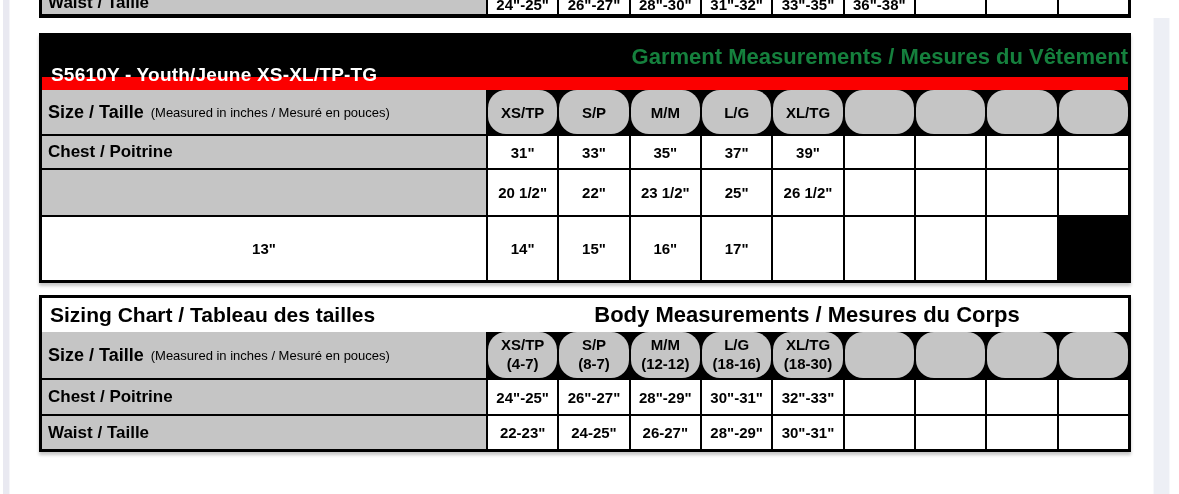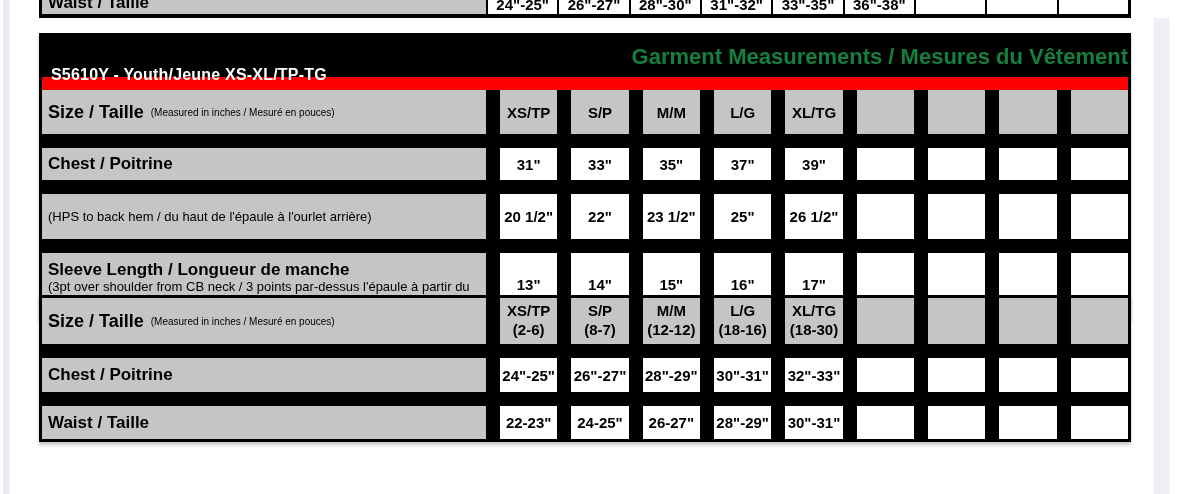--- a/index.html
+++ b/index.html
@@ -9,51 +9,51 @@
 
   
   .left-strip  { position:absolute; left:3px; top:0; width:7px; height:494px;
                  background:#e9e9f1; border-right:1px solid #f5f5f9; }
   .right-strip { position:absolute; left:1153px; top:18px; width:17px; height:476px;
                  background:#edeff5; border-left:1px solid #f7f8fb; border-right:1px solid #f7f8fb; }
 
   
   .tbl { position:absolute; left:39px; width:1092px; background:#000;
          border:3px solid #000; box-shadow:0 3px 3px rgba(0,0,0,.22); }
-  .grid { display:grid; grid-template-columns:444px repeat(9,1fr); gap:14px; background:#000; }
+  .grid { display:grid; grid-template-columns:444px repeat(9,1fr); gap:2px; background:#000; }
   .cell { background:#fff; display:flex; align-items:center; justify-content:center;
           font-weight:bold; font-size:15px; }
-  .cell.gray { background:#c5c5c5; }
+  .cell.gray { background:#c5c5c5;border-radius:18px; }
   .lbl { background:#c5c5c5; display:flex; flex-direction:column; justify-content:center;
          align-items:flex-start; padding-left:6px; padding-right:16px; }
   .lbl .main { font-weight:bold; font-size:17px; line-height:1.12; }
   .lbl .sub  { font-weight:normal; font-size:13px; line-height:1.18; }
 
   
   .cutoff { position:absolute; left:39px; top:0; width:1092px; height:18px; overflow:hidden; }
   .cutoff-inner { position:absolute; left:0; bottom:0; width:100%; height:36px;
                   border:3px solid #000; border-bottom-width:4px; background:#000;
                   display:grid; grid-template-columns:444px repeat(9,1fr); gap:2px; }
   .cutoff-inner .cell { align-items:flex-end; padding-bottom:1px; }
   .cutoff-inner .lblflat { background:#c5c5c5; display:flex; align-items:flex-end;
                   justify-content:flex-start; padding:0 0 1px 6px; font-weight:bold; font-size:17px; }
 
   
   #garment-table { top:33px; }
   .band { height:41px; background:#000; position:relative; display:flex; align-items:center; }
-  .band .t-left { color:#fff; font-weight:bold; font-size:16px; padding-left:9px; letter-spacing:.2px;margin-top:36px; }
+  .band .t-left { color:#fff; font-weight:bold; font-size:19px; padding-left:9px; letter-spacing:.2px;margin-top:36px; }
   .band .t-right{ position:absolute; left:444px; width:642px; text-align:right;
                   color:#15803d; font-weight:bold; font-size:22px; }
   .red-bar { height:13px; background:#fb0000; }
   #garment-table .grid { grid-template-rows:44px 32px 45px 63px; }
 
   .size-label-inline { background:#c5c5c5; display:flex; align-items:center;
                   padding-left:6px; gap:7px; }
   .size-label-inline .main { font-weight:bold; font-size:18px; }
-  .size-label-inline .note { font-weight:normal; font-size:10px; }
+  .size-label-inline .note { font-weight:normal; font-size:13px; }
 
   
   #body-table { top:295px; }
   .hdr2 { height:34px; background:#fff; position:relative; display:flex; align-items:center; }
   .hdr2 .t-left { font-weight:bold; font-size:21px; padding-left:8px; }
   .hdr2 .t-right{ position:absolute; left:444px; width:642px; text-align:center;
                   font-weight:bold; font-size:22px; }
   #body-table .grid { grid-template-rows:46px 34px 33px; }
   .two-line { flex-direction:column; line-height:1.25; }
 </style>
@@ -109,58 +109,57 @@
       <div class="cell">33"</div>
       <div class="cell">35"</div>
       <div class="cell">37"</div>
       <div class="cell">39"</div>
       <div class="cell"></div>
       <div class="cell"></div>
       <div class="cell"></div>
       <div class="cell"></div>
 
       <div class="lbl">
-        <span class="sub">(HPS to back hem  / du haut de l'épaule à l'ourlet arrière)</span>
       </div>
       <div class="cell">20 1/2"</div>
       <div class="cell">22"</div>
       <div class="cell">23 1/2"</div>
       <div class="cell">25"</div>
       <div class="cell">26 1/2"</div>
       <div class="cell"></div>
       <div class="cell"></div>
       <div class="cell"></div>
       <div class="cell"></div>
 
-      <div class="lbl">
-        <span class="main">Sleeve Length / Longueur de manche</span>
-        <span class="sub">(3pt over shoulder from CB neck / 3 points par-dessus l'épaule à partir du centre du dos, sous la nuque)</span>
-      </div>
       <div class="cell">13"</div>
       <div class="cell">14"</div>
       <div class="cell">15"</div>
       <div class="cell">16"</div>
       <div class="cell">17"</div>
       <div class="cell"></div>
       <div class="cell"></div>
       <div class="cell"></div>
       <div class="cell"></div>
     </div>
   </div>
 
   <div class="tbl" id="body-table">
+    <div class="hdr2">
+      <span class="t-left">Sizing Chart / Tableau des tailles</span>
+      <span class="t-right">Body Measurements / Mesures du Corps</span>
+    </div>
     <div class="grid">
 
       <div class="size-label-inline">
         <span class="main">Size / Taille</span>
         <span class="note">(Measured in inches / Mesuré en pouces)</span>
       </div>
       <div class="cell gray two-line">
         <span>XS/TP</span>
-        <span>(2-6)</span>
+        <span>(4-7)</span>
       </div>
       <div class="cell gray two-line">
         <span>S/P</span>
         <span>(8-7)</span>
       </div>
       <div class="cell gray two-line">
         <span>M/M</span>
         <span>(12-12)</span>
       </div>
       <div class="cell gray two-line">

